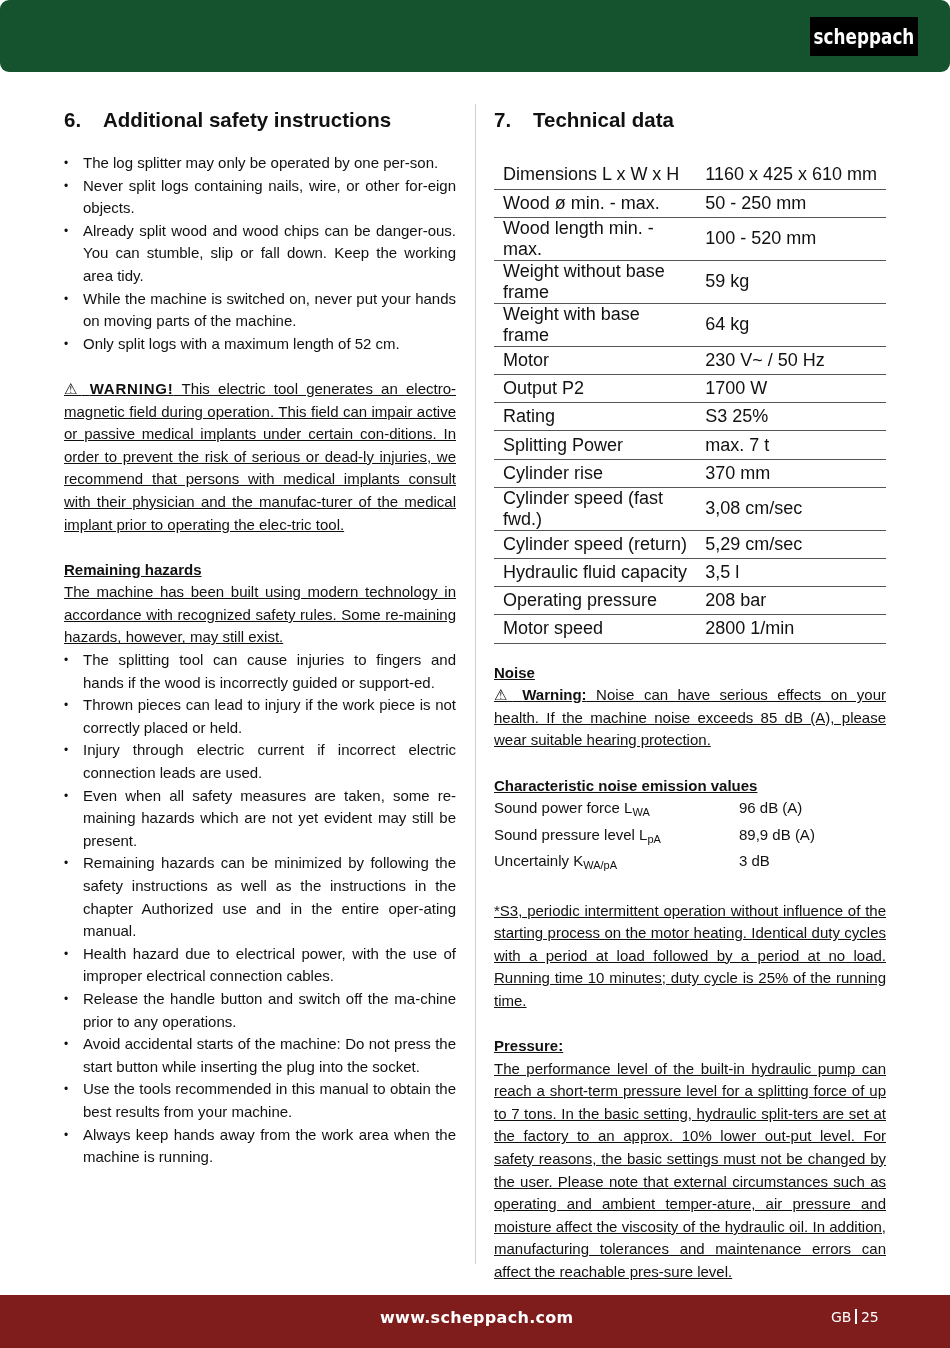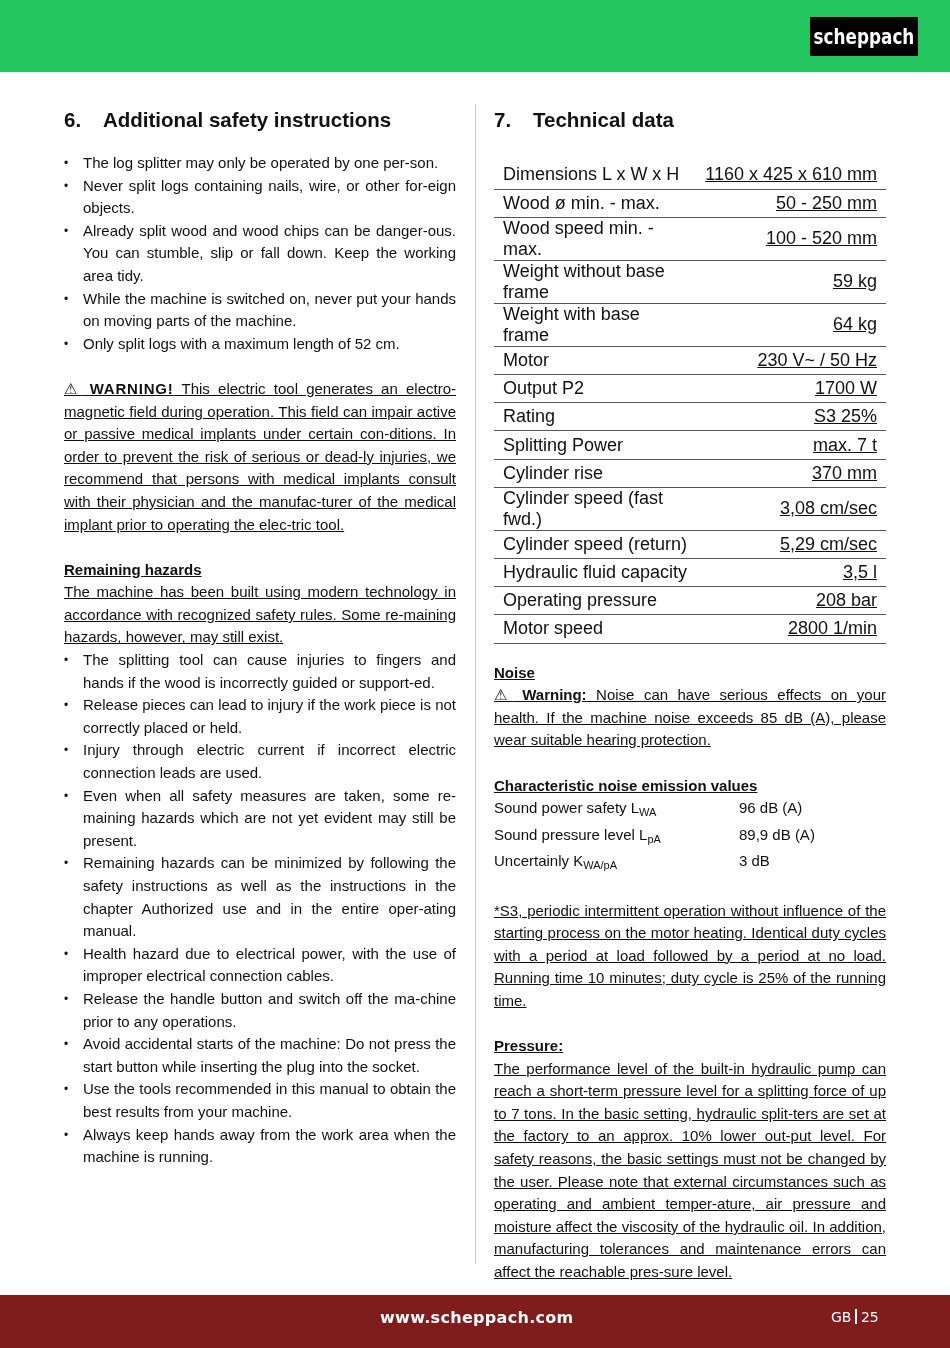--- a/index.html
+++ b/index.html
@@ -1,19 +1,19 @@
 <!DOCTYPE html>
 <html><head>
 <meta charset="utf-8">
 <style>
   * { box-sizing: border-box; margin: 0; padding: 0; }
   html, body { width: 950px; height: 1348px; background: #ffffff; overflow: hidden; }
   body { position: relative; font-family: "Liberation Sans", sans-serif; color: #111; }
 
-  .topbar { position: absolute; left: 0; top: 0; width: 950px; height: 72px; background: #22c55e; }
+  .topbar { position: absolute; left: 0; top: 0; width: 950px; height: 72px; background: #14532d; border-radius: 9px; }
   .logo { position: absolute; left: 810px; top: 17px; width: 108px; height: 39px; background: #000;
           color: #fff; font-family: "DejaVu Sans Condensed", "DejaVu Sans", sans-serif; font-weight: bold;
           font-size: 22px; letter-spacing: 0px; text-align: center; line-height: 39px; transform: scaleX(0.85); transform-origin: left center; width: 127px; }
 
   .col { position: absolute; top: 100px; }
   .col-left { left: 64px; width: 392px; }
   .col-right { left: 494px; width: 392px; }
   .divider { position: absolute; left: 475px; top: 104px; width: 1px; height: 1160px; background: #cfcfcf; }
 
   h2 { font-size: 20.5px; font-weight: bold; line-height: 40px; display: flex; }
@@ -22,21 +22,21 @@
   .bold { font-weight: bold; }
 
   ul.bullets { list-style: none; }
   ul.bullets li { position: relative; padding-left: 19px; font-size: 15px; line-height: 22.6px; text-align: justify; }
   ul.bullets li::before { content: "•"; position: absolute; left: 0; top: 0; font-size: 12px; }
 
   .spacer { height: 22.6px; }
 
   table.spec { width: 392px; border-collapse: collapse; margin-top: 21px; }
   table.spec td { font-size: 18px; height: 28.2px; border-bottom: 1.3px solid #555; padding: 0 9px; vertical-align: middle; }
-  table.spec td.val { text-align: right; white-space: nowrap; text-decoration: underline; }
+  table.spec td.val { text-align: left; white-space: nowrap; }
 
   .noise-row { display: flex; font-size: 15px; line-height: 22.6px; }
   .noise-row .lbl { width: 245px; }
   sub { font-size: 11px; vertical-align: -3px; }
 
   .footer { position: absolute; left: 0; top: 1295px; width: 950px; height: 53px; background: #7f1d1d; color: #fff; }
   .footer .url { position: absolute; left: 380px; top: 13px; font-family: "DejaVu Sans", sans-serif; font-weight: bold; font-size: 16px; letter-spacing: 0.3px; }
   .footer .page { position: absolute; left: 831px; top: 14px; font-family: "DejaVu Sans", sans-serif; font-size: 14px; }
   .footer .sep { display: inline-block; width: 1.5px; height: 15px; background: #fff; margin: 0 4px; vertical-align: -2px; }
 </style>
@@ -65,21 +65,21 @@
   <div class="spacer"></div>
   <p class="txt">
     <span>⚠</span>
     <span class="bold" style="letter-spacing:0.8px">WARNING!</span><span> This electric tool generates an electro-magnetic field during operation. This field can impair active or passive medical implants under certain con-ditions. In order to prevent the risk of serious or dead-ly injuries, we recommend that persons with medical implants consult with their physician and the manufac-turer of the medical implant prior to operating the elec-tric tool.</span>
   </p>
   <div class="spacer"></div>
   <p class="txt bold">Remaining hazards</p>
   <p class="txt">The machine has been built using modern technology in accordance with recognized safety rules. Some re-maining hazards, however, may still exist.</p>
   <ul class="bullets">
     <li>The splitting tool can cause injuries to fingers and hands if the wood is incorrectly guided or support-ed.</li>
-    <li>Release pieces can lead to injury if the work piece is not correctly placed or held.</li>
+    <li>Thrown pieces can lead to injury if the work piece is not correctly placed or held.</li>
     <li>Injury through electric current if incorrect electric connection leads are used.</li>
     <li>Even when all safety measures are taken, some re-maining hazards which are not yet evident may still be present.</li>
     <li>Remaining hazards can be minimized by following the safety instructions as well as the instructions in the chapter Authorized use and in the entire oper-ating manual.</li>
     <li>Health hazard due to electrical power, with the use of improper electrical connection cables.</li>
     <li>Release the handle button and switch off the ma-chine prior to any operations.</li>
     <li>Avoid accidental starts of the machine: Do not press the start button while inserting the plug into the socket.</li>
     <li>Use the tools recommended in this manual to obtain the best results from your machine.</li>
     <li>Always keep hands away from the work area when the machine is running.</li>
   </ul>
 </div>
@@ -94,21 +94,21 @@
     <tbody>
       <tr>
           <td>Dimensions L x W x H</td>
           <td class="val">1160 x 425 x 610 mm</td>
         </tr>
       <tr>
           <td>Wood ø min. - max.</td>
           <td class="val">50 - 250 mm</td>
         </tr>
       <tr>
-          <td>Wood speed min. - max.</td>
+          <td>Wood length min. - max.</td>
           <td class="val">100 - 520 mm</td>
         </tr>
       <tr>
           <td>Weight without base frame</td>
           <td class="val">59 kg</td>
         </tr>
       <tr>
           <td>Weight with base frame</td>
           <td class="val">64 kg</td>
         </tr>
@@ -157,21 +157,21 @@
 
   <div style="height:18px"></div>
   <p class="txt bold">Noise</p>
   <p class="txt">
     <span>⚠</span>
     <span class="bold">Warning:</span><span> Noise can have serious effects on your health. If the machine noise exceeds 85 dB (A), please wear suitable hearing protection.</span>
   </p>
   <div class="spacer"></div>
   <p class="txt bold">Characteristic noise emission values</p>
   <div class="noise-row">
-    <span class="lbl"><span>Sound power safety L</span><sub>WA</sub></span>
+    <span class="lbl"><span>Sound power force L</span><sub>WA</sub></span>
     <span>96 dB (A)</span>
   </div>
   <div class="noise-row">
     <span class="lbl"><span>Sound pressure level L</span><sub>pA</sub></span>
     <span>89,9 dB (A)</span>
   </div>
   <div class="noise-row">
     <span class="lbl"><span>Uncertainly K</span><sub>WA/pA</sub></span>
     <span>3 dB</span>
   </div>

